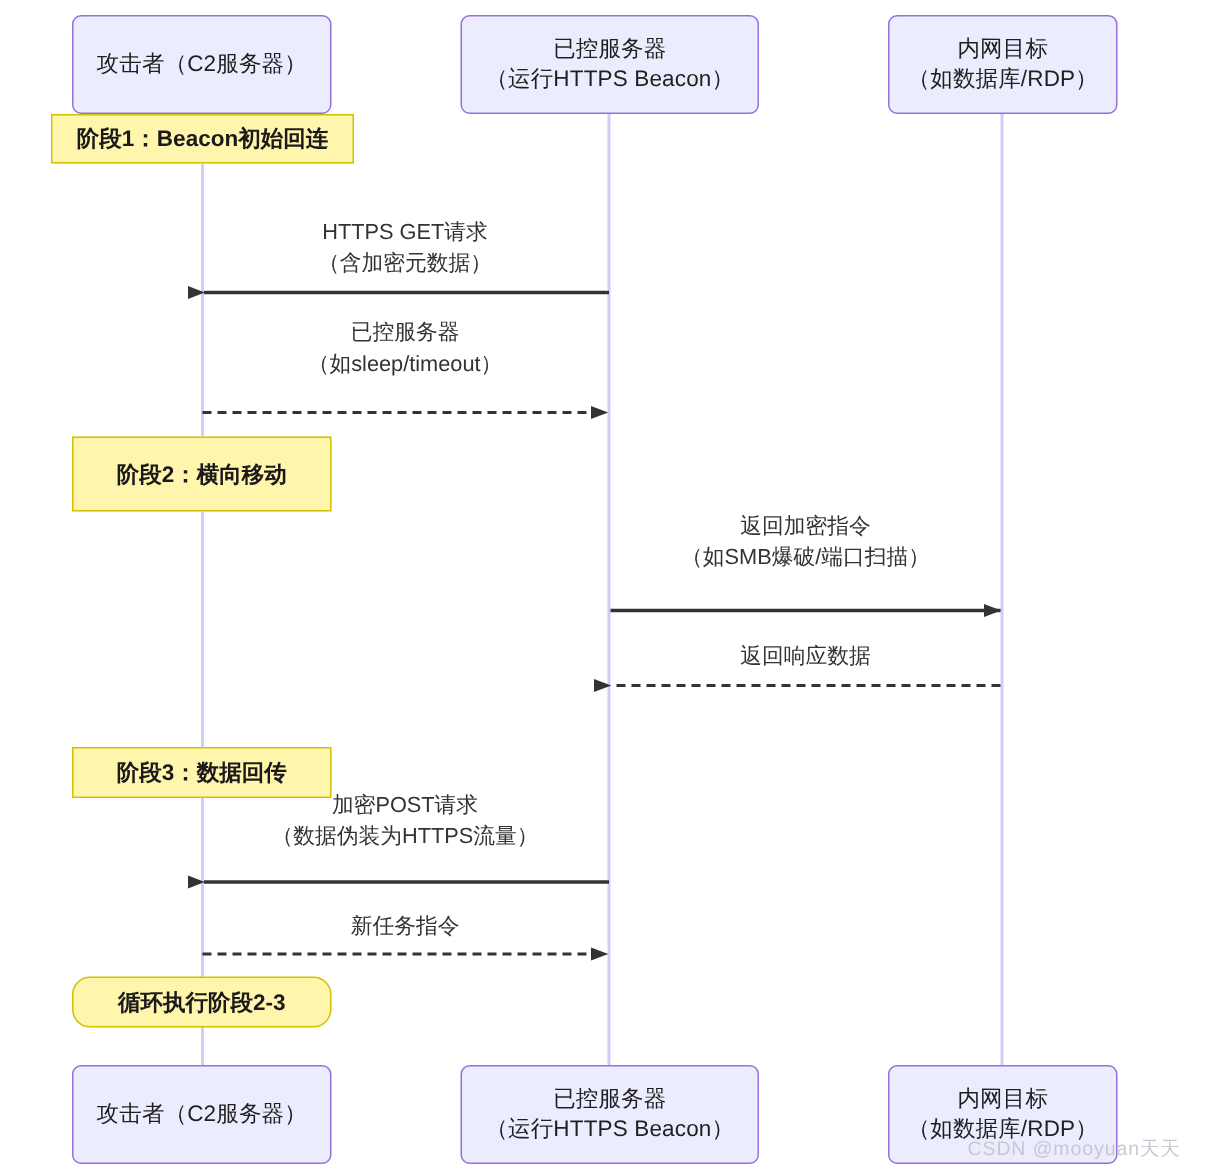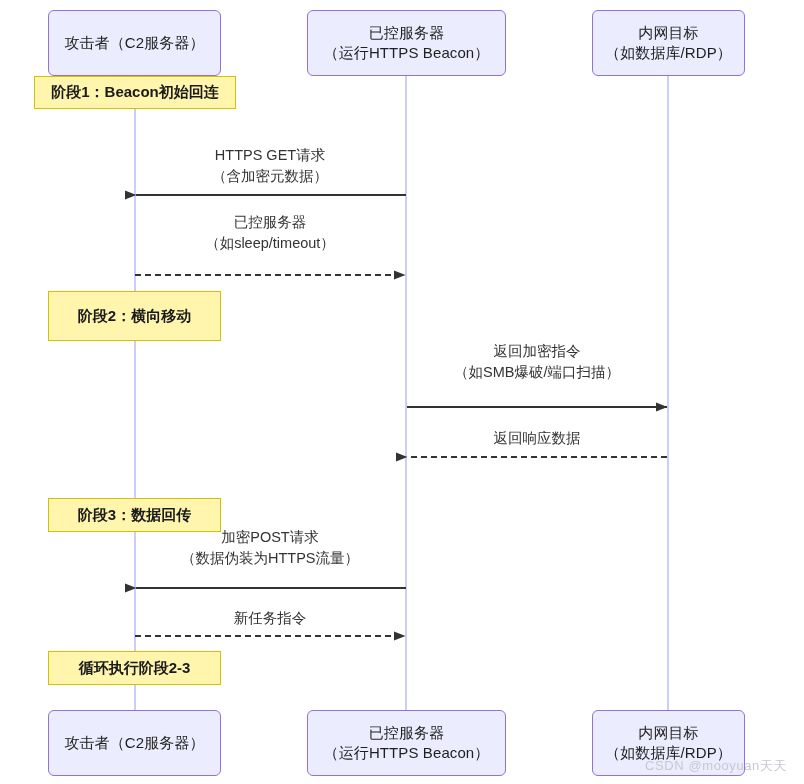--- a/index.html
+++ b/index.html
@@ -110,21 +110,21 @@
       <span>（如数据库/RDP）</span>
     </div>
   </div>
 
   <div class="note-box" style="left:34px; top:76px; width:202px; height:33px;">阶段1：Beacon初始回连</div>
 
   <div class="note-box" style="left:48px; top:291px; width:173px; height:50px;">阶段2：横向移动</div>
 
   <div class="note-box" style="left:48px; top:471px; width:173px; height:34px;margin-top:27px;">阶段3：数据回传</div>
 
-  <div class="note-box" style="left:48px; top:651px; width:173px; height:34px;">循环执行阶段2-3</div>
+  <div class="note-box" style="left:48px; top:651px; width:173px; height:34px;border-radius:12px;">循环执行阶段2-3</div>
 
   <div class="msg-label" style="left:140px; top:145px; width:260px;">
     <span>HTTPS GET请求</span>
     <span>（含加密元数据）</span>
   </div>
 
   <div class="msg-label" style="left:140px; top:212px; width:260px;">
     <span>已控服务器</span>
     <span>（如sleep/timeout）</span>
   </div>

